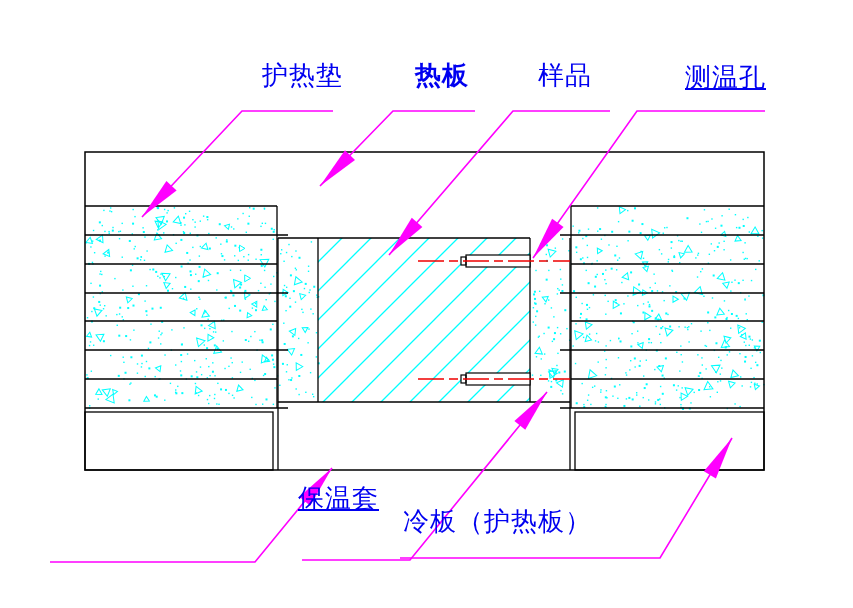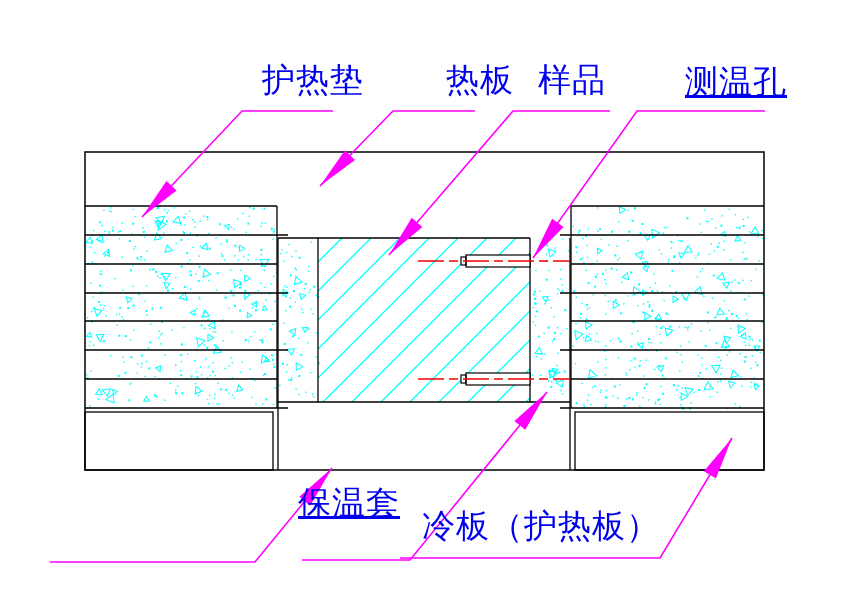--- a/index.html
+++ b/index.html
@@ -7,33 +7,33 @@
     position:relative;
     width:853px;height:608px;
     background:var(--bg,#ffffff);
     font-family:"Liberation Sans",sans-serif;
     overflow:hidden;
   }
   .stage svg{position:absolute;left:0;top:0;}
   .lbl{
     position:absolute;
     color:var(--text,#0000f0);
-    font-size:33px;
+    font-size:26px;
     line-height:1.25;
     letter-spacing:1px;
     white-space:nowrap;
     user-select:none;
   }
   .lbl-guard-pad          {left:262px;top:59px;}
-  .lbl-hot-plate          {left:446px;top:59px;}
+  .lbl-hot-plate          {left:415px;top:59px;font-weight:bold;}
   .lbl-sample             {left:538px;top:59px;}
   .lbl-temp-hole          {left:685px;top:61px;text-decoration:underline;}
   .lbl-cold-measure       {left:45px; top:506px;}
   .lbl-insulation-jacket  {left:298px;top:482px;text-decoration:underline;}
-  .lbl-cold-guard         {left:403px;top:505px;margin-left:19px;}
+  .lbl-cold-guard         {left:403px;top:505px;}
 </style>
 </head>
 <body>
 
 <div class="stage">
 
   <svg id="drawing" width="853" height="608" viewBox="0 0 853 608">
       <defs>
         <pattern id="hatch" width="29" height="29" patternUnits="userSpaceOnUse">
           <path d="M-7.25,7.25 l14.5,-14.5 M0,29 L29,0 M21.75,36.25 l14.5,-14.5" stroke="#00ffff" stroke-width="1.3" fill="none"></path>

